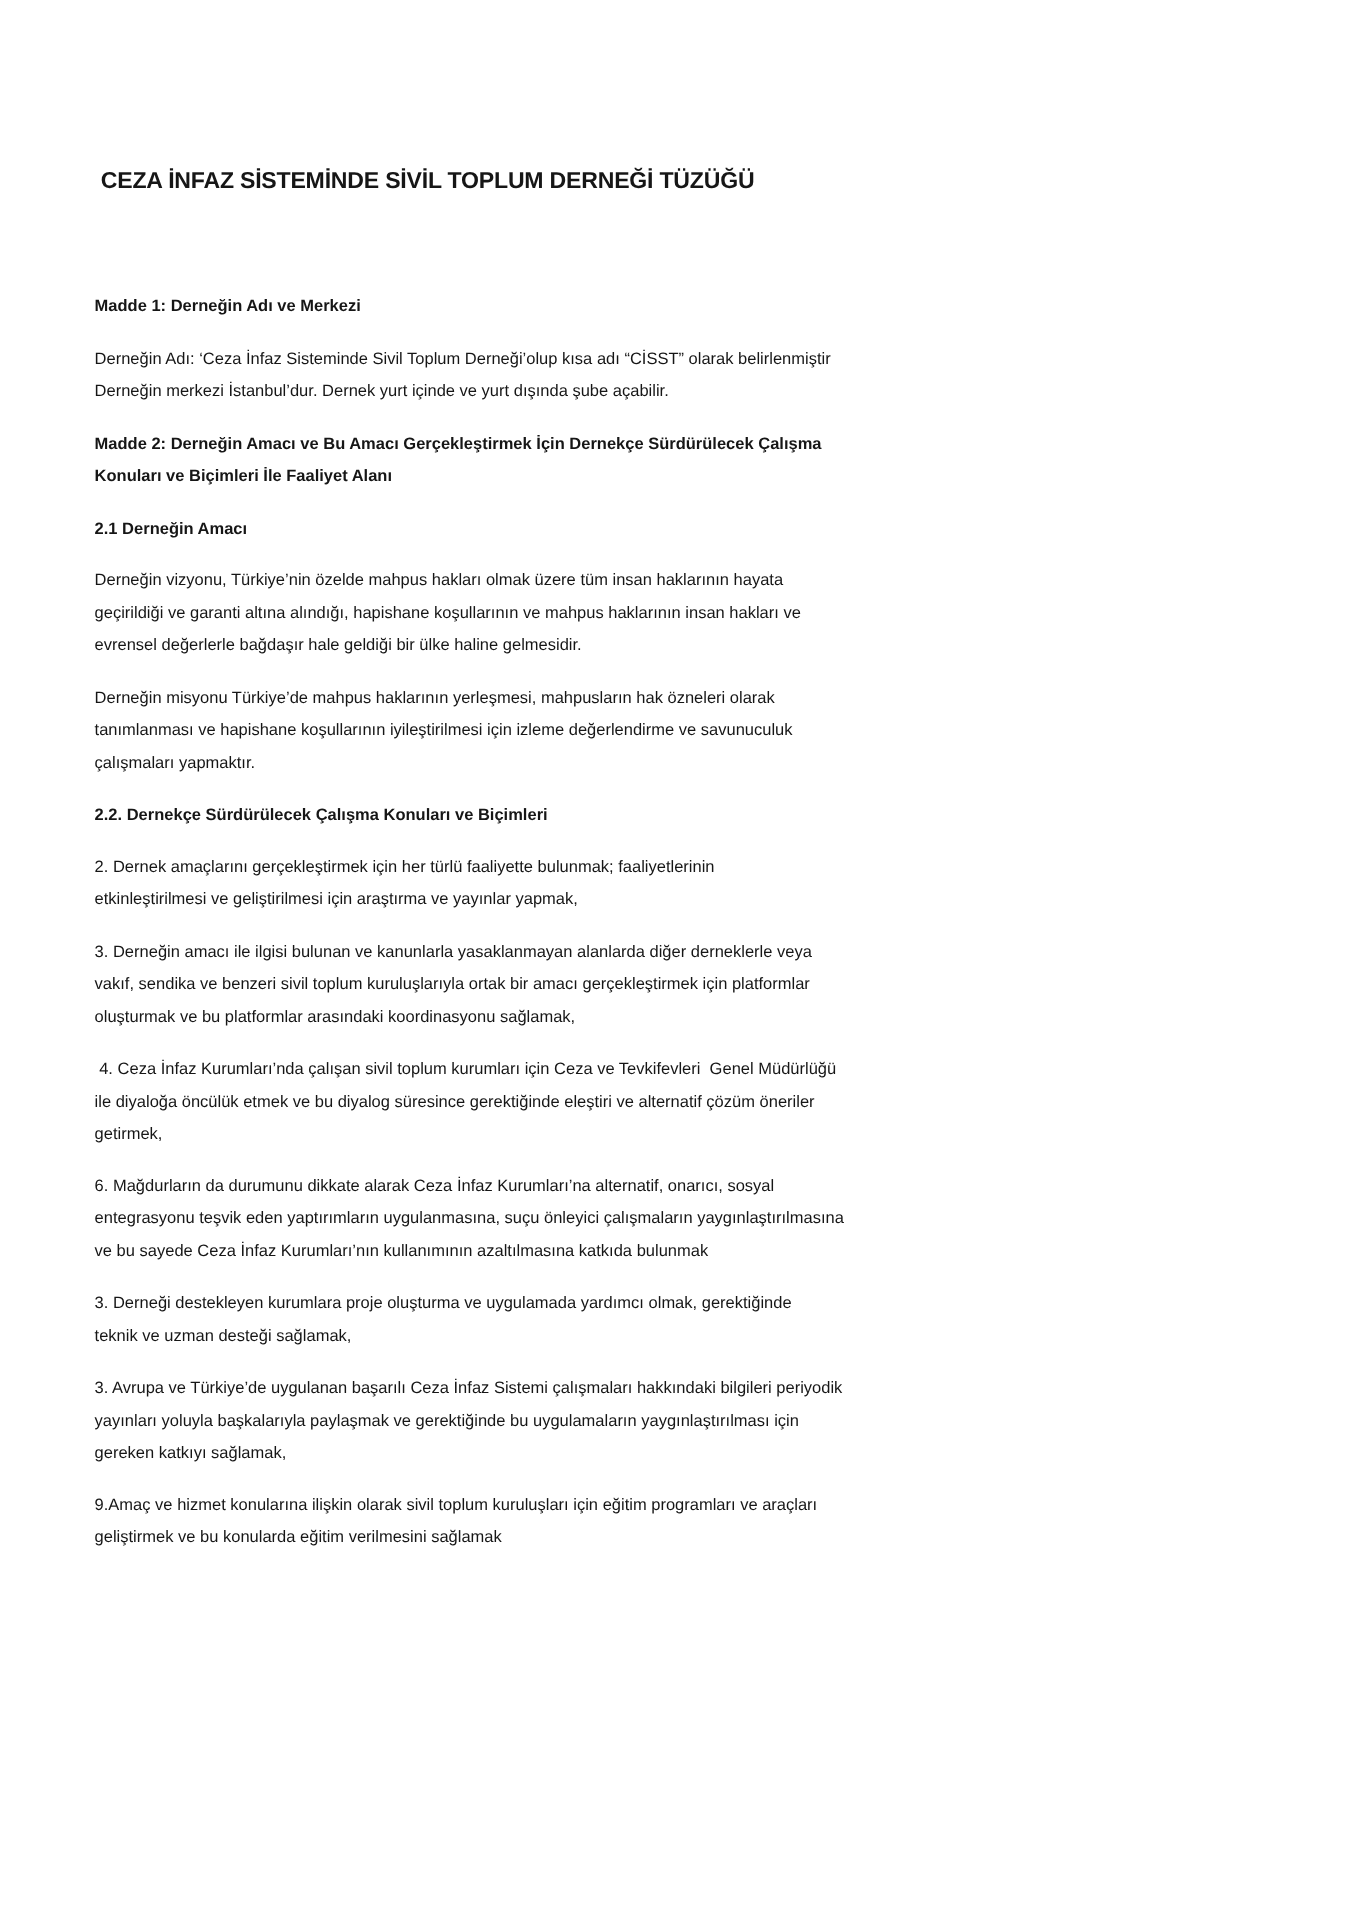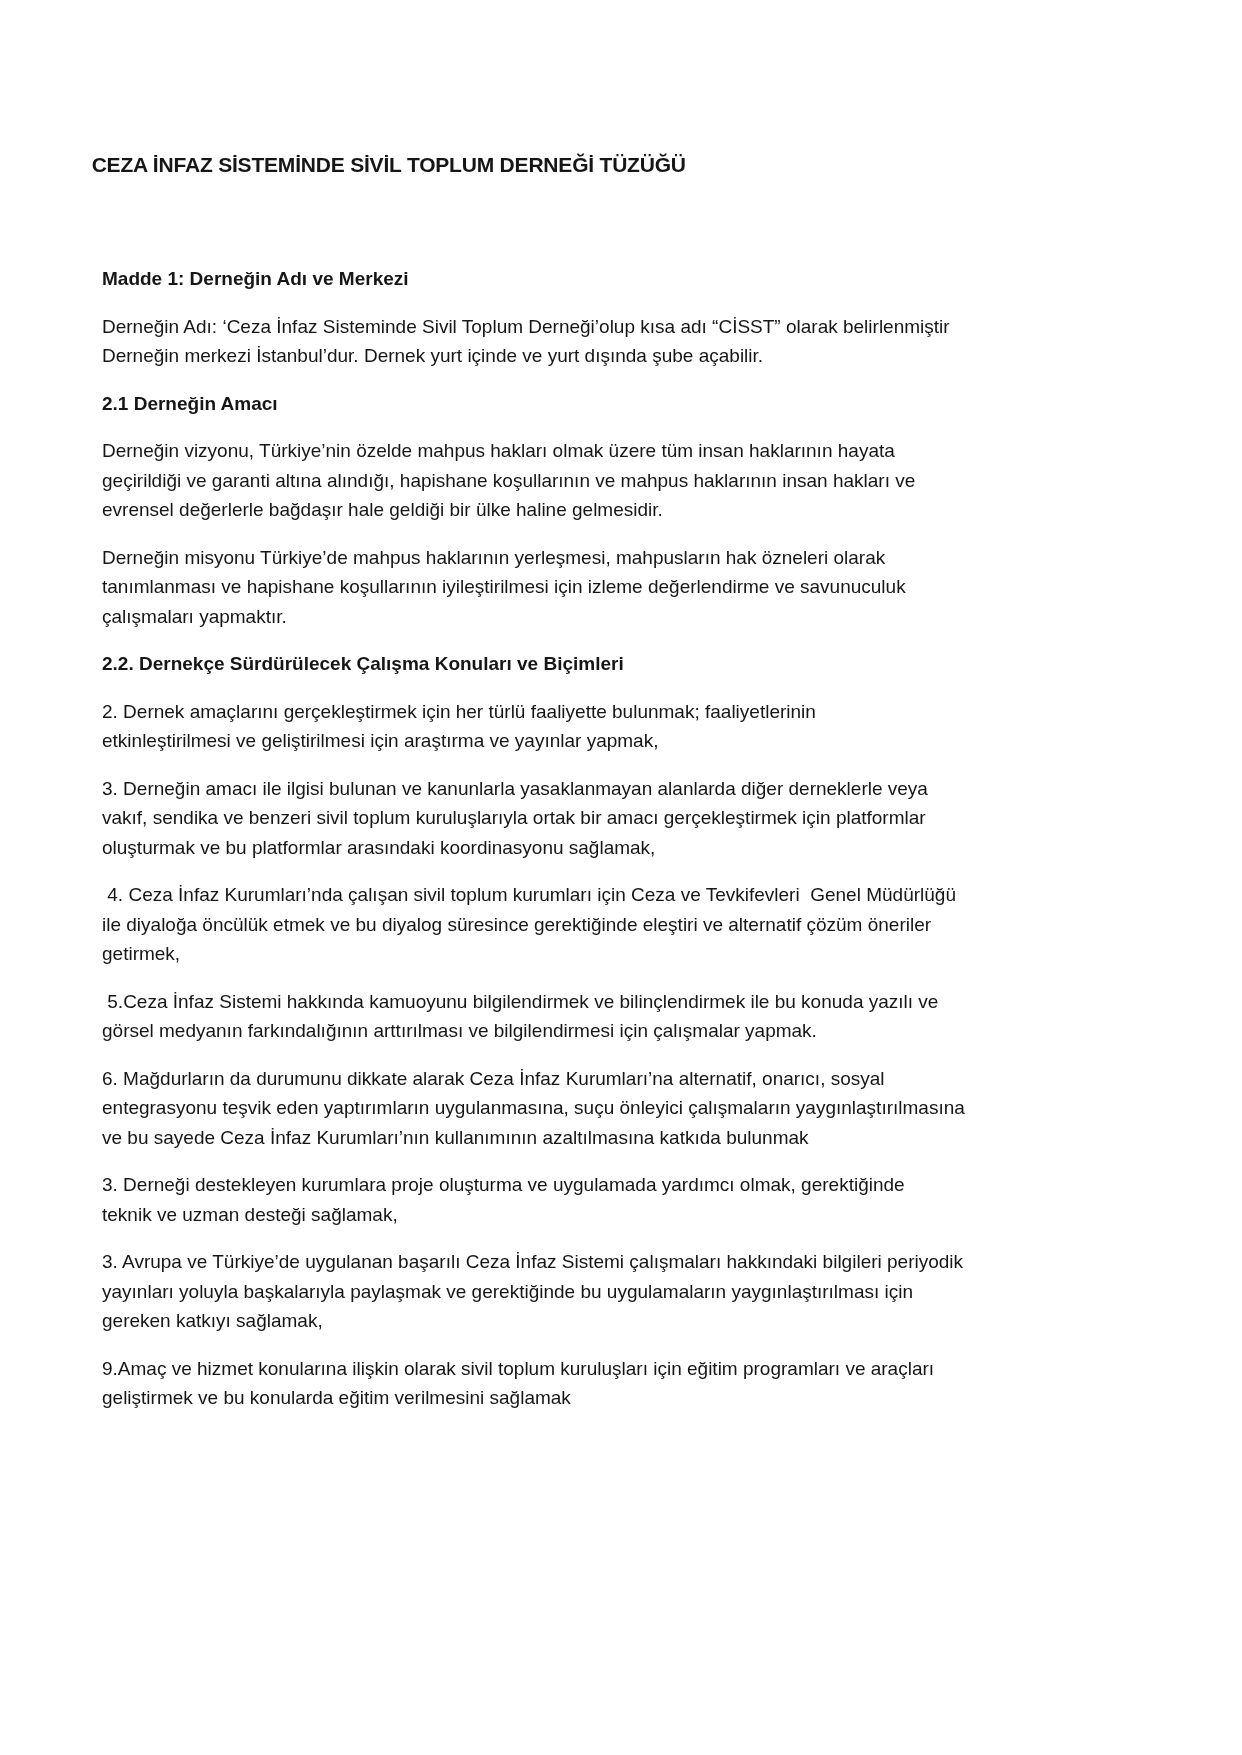--- a/index.html
+++ b/index.html
@@ -25,62 +25,62 @@
   }
   .doc-title {
     font-size: 21px;
     font-weight: 700;
     line-height: 30px;
     margin: 0;
     white-space: pre-wrap;
     letter-spacing: -0.2px;
   }
   .block {
-    font-size: 19px;
+    font-size: 15px;
     font-weight: 400;
     line-height: 29.5px;
-    margin: 0 0 18px 16px;
+    margin: 0 0 18px 0;
     white-space: pre-wrap;
   }
   .block.h { font-weight: 700; }
   .first-heading { margin-top: 84px; }
 </style>
 </head>
 <body>
 
 <main class="page">
   <div class="content">
 
     <h1 class="doc-title"> CEZA İNFAZ SİSTEMİNDE SİVİL TOPLUM DERNEĞİ TÜZÜĞÜ</h1>
 
     <p class="block h first-heading">Madde 1: Derneğin Adı ve Merkezi</p>
     <p class="block">Derneğin Adı: ‘Ceza İnfaz Sisteminde Sivil Toplum Derneği’olup kısa adı “CİSST” olarak belirlenmiştir
 Derneğin merkezi İstanbul’dur. Dernek yurt içinde ve yurt dışında şube açabilir.</p>
 
+    <p class="block h">Madde 2: Derneğin Amacı ve Bu Amacı Gerçekleştirmek İçin Dernekçe Sürdürülecek Çalışma
+Konuları ve Biçimleri İle Faaliyet Alanı</p>
     <p class="block h">2.1 Derneğin Amacı</p>
 
     <p class="block">Derneğin vizyonu, Türkiye’nin özelde mahpus hakları olmak üzere tüm insan haklarının hayata
 geçirildiği ve garanti altına alındığı, hapishane koşullarının ve mahpus haklarının insan hakları ve
 evrensel değerlerle bağdaşır hale geldiği bir ülke haline gelmesidir.</p>
     <p class="block">Derneğin misyonu Türkiye’de mahpus haklarının yerleşmesi, mahpusların hak özneleri olarak
 tanımlanması ve hapishane koşullarının iyileştirilmesi için izleme değerlendirme ve savunuculuk
 çalışmaları yapmaktır.</p>
 
     <p class="block h">2.2. Dernekçe Sürdürülecek Çalışma Konuları ve Biçimleri</p>
 
     <p class="block">2. Dernek amaçlarını gerçekleştirmek için her türlü faaliyette bulunmak; faaliyetlerinin
 etkinleştirilmesi ve geliştirilmesi için araştırma ve yayınlar yapmak,</p>
     <p class="block">3. Derneğin amacı ile ilgisi bulunan ve kanunlarla yasaklanmayan alanlarda diğer derneklerle veya
 vakıf, sendika ve benzeri sivil toplum kuruluşlarıyla ortak bir amacı gerçekleştirmek için platformlar
 oluşturmak ve bu platformlar arasındaki koordinasyonu sağlamak,</p>
     <p class="block"> 4. Ceza İnfaz Kurumları’nda çalışan sivil toplum kurumları için Ceza ve Tevkifevleri  Genel Müdürlüğü
 ile diyaloğa öncülük etmek ve bu diyalog süresince gerektiğinde eleştiri ve alternatif çözüm öneriler
 getirmek,</p>
-    <p class="block"> 5.Ceza İnfaz Sistemi hakkında kamuoyunu bilgilendirmek ve bilinçlendirmek ile bu konuda yazılı ve
-görsel medyanın farkındalığının arttırılması ve bilgilendirmesi için çalışmalar yapmak.</p>
     <p class="block">6. Mağdurların da durumunu dikkate alarak Ceza İnfaz Kurumları’na alternatif, onarıcı, sosyal
 entegrasyonu teşvik eden yaptırımların uygulanmasına, suçu önleyici çalışmaların yaygınlaştırılmasına
 ve bu sayede Ceza İnfaz Kurumları’nın kullanımının azaltılmasına katkıda bulunmak</p>
     <p class="block">3. Derneği destekleyen kurumlara proje oluşturma ve uygulamada yardımcı olmak, gerektiğinde
 teknik ve uzman desteği sağlamak,</p>
     <p class="block">3. Avrupa ve Türkiye’de uygulanan başarılı Ceza İnfaz Sistemi çalışmaları hakkındaki bilgileri periyodik
 yayınları yoluyla başkalarıyla paylaşmak ve gerektiğinde bu uygulamaların yaygınlaştırılması için
 gereken katkıyı sağlamak,</p>
     <p class="block">9.Amaç ve hizmet konularına ilişkin olarak sivil toplum kuruluşları için eğitim programları ve araçları
 geliştirmek ve bu konularda eğitim verilmesini sağlamak</p>

